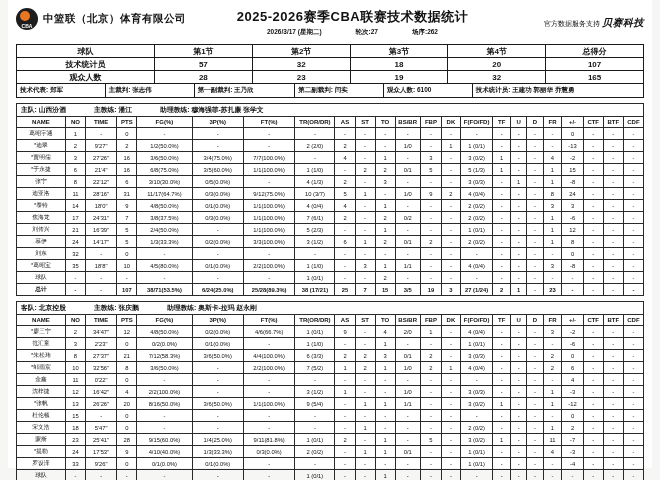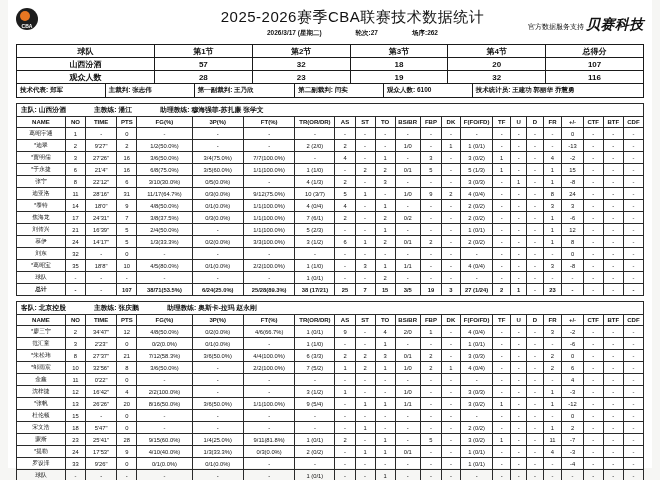--- a/index.html
+++ b/index.html
@@ -6,24 +6,24 @@
   body{font-family:"Liberation Sans","DejaVu Sans",sans-serif;color:#111;}
   .page{width:644px;height:468px;margin:0 auto;background:#fff;padding:4px 8px 0 8px;box-sizing:border-box;}
   
   .hdr{display:flex;align-items:flex-start;justify-content:space-between;height:34px;margin-top:4px;}
   .hdr-left{display:flex;align-items:center;gap:5px;width:195px;}
   .logo{width:22px;height:22px;border-radius:50%;background:#1d1d1d;position:relative;flex:0 0 auto;}
   .logo::before{content:"";position:absolute;left:4px;top:3px;width:10px;height:10px;border-radius:50%;background:#e87722;}
   .logo-cba{position:absolute;bottom:1px;left:0;right:0;text-align:center;font-size:5px;color:#fff;font-weight:bold;}
   .company{font-size:10.5px;font-weight:bold;letter-spacing:.5px;}
   .hdr-center{flex:1;text-align:center;}
-  .title{font-size:15px;font-weight:normal;letter-spacing:.5px;}
+  .title{font-size:13px;font-weight:bold;letter-spacing:.5px;}
   .subline{margin-top:2px;font-size:6.5px;font-weight:bold;display:flex;justify-content:center;gap:34px;}
   .hdr-right{width:150px;text-align:right;font-size:7px;padding-top:8px;white-space:nowrap;}
-  .brand{font-style:italic;font-weight:bold;font-size:14px;letter-spacing:.5px;}
+  .brand{font-style:italic;font-weight:bold;font-size:10px;letter-spacing:.5px;}
   
   table{border-collapse:collapse;width:100%;table-layout:fixed;}
   .score td,.score th{border:1px solid #1a1a1a;text-align:center;font-size:8px;font-weight:bold;height:12px;padding:0;}
   .officials td{border:1px solid #1a1a1a;font-size:6.5px;font-weight:bold;text-align:left;padding:2px 3px;height:9px;white-space:nowrap;overflow:hidden;}
   .scorewrap{margin-top:2px;}
   
   .stats{margin-top:5px;}
   .stats td,.stats th{border:1px solid #2a2a2a;text-align:center;font-size:5.8px;padding:1px 0;height:8px;white-space:nowrap;overflow:hidden;}
   .stats th{font-weight:bold;font-size:6px;}
   .stats .info{text-align:left;font-weight:bold;font-size:6.8px;padding-left:4px;}
@@ -33,20 +33,21 @@
 </head>
 <body>
 
 <div class="page">
 
   <div class="hdr">
     <div class="hdr-left">
       <div class="logo">
         <div class="logo-cba">CBA</div>
       </div>
+      <div class="company">中篮联（北京）体育有限公司</div>
     </div>
     <div class="hdr-center">
       <div class="title">2025-2026赛季CBA联赛技术数据统计</div>
       <div class="subline">
         <span>2026/3/17 (星期二)</span>
         <span>轮次:27</span>
         <span>场序:262</span>
       </div>
     </div>
     <div class="hdr-right">
@@ -68,34 +69,34 @@
         <tbody>
           <tr>
             <th>球队</th>
             <th>第1节</th>
             <th>第2节</th>
             <th>第3节</th>
             <th>第4节</th>
             <th>总得分</th>
           </tr>
           <tr>
-            <td>山西汾酒</td>
+            <td>技术统计员</td>
             <td>57</td>
             <td>32</td>
             <td>18</td>
             <td>20</td>
             <td>107</td>
           </tr>
           <tr>
             <td>观众人数</td>
             <td>28</td>
             <td>23</td>
             <td>19</td>
             <td>32</td>
-            <td>116</td>
+            <td>165</td>
           </tr>
         </tbody>
       </table>
     <table class="officials" style="margin-top:-1px;">
       <tbody>
           <tr>
         <td style="width:14%">技术代表: 郑军</td>
         <td style="width:14%">主裁判: 张志伟</td>
         <td style="width:16%">第一副裁判: 王乃欣</td>
         <td style="width:14%">第二副裁判: 闫实</td>

